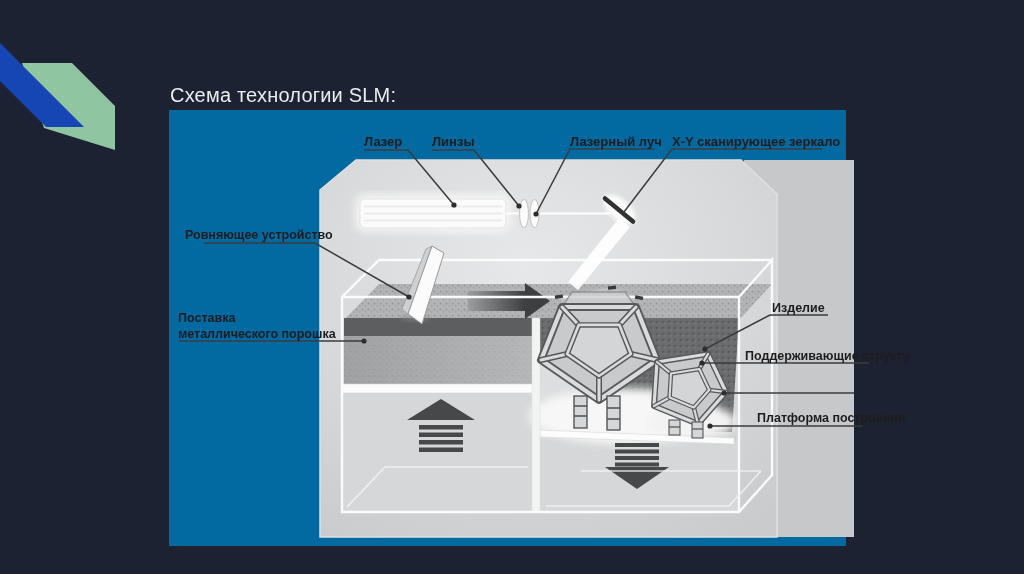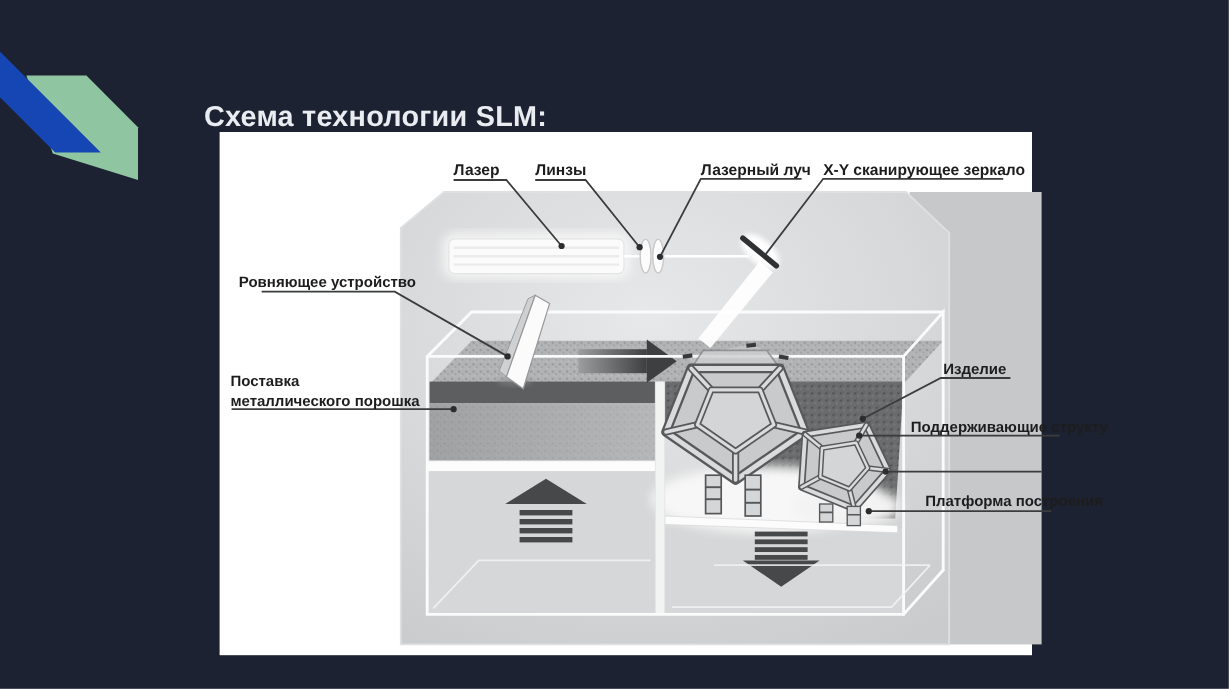--- a/index.html
+++ b/index.html
@@ -3,26 +3,26 @@
 <meta charset="utf-8">
 <style>
   html,body{margin:0;padding:0;}
   body{
     width:1024px;height:574px;position:relative;overflow:hidden;
     background:#1c2231;
     font-family:"Liberation Sans", sans-serif;
   }
   .slide-title{
     position:absolute;left:170px;top:84px;
-    font-size:24px;font-weight:700;color:#e9ecf0;letter-spacing:.2px;
+    font-size:20px;font-weight:400;color:#e9ecf0;letter-spacing:.2px;
   }
   .decor-svg{position:absolute;left:0;top:0;}
   .diagram-wrap{
-    position:absolute;left:183px;top:110px;width:677px;height:436px;
-    background:#ffffff;
+    position:absolute;left:169px;top:110px;width:677px;height:436px;
+    background:#0369a1;
   }
   svg text.lbl{
     font-family:"Liberation Sans", sans-serif;
     font-weight:bold;font-size:12.5px;fill:#1d1d1e;
   }
   svg text.lbl-top{font-size:13px;}
 </style>
 </head>
 <body>
 

